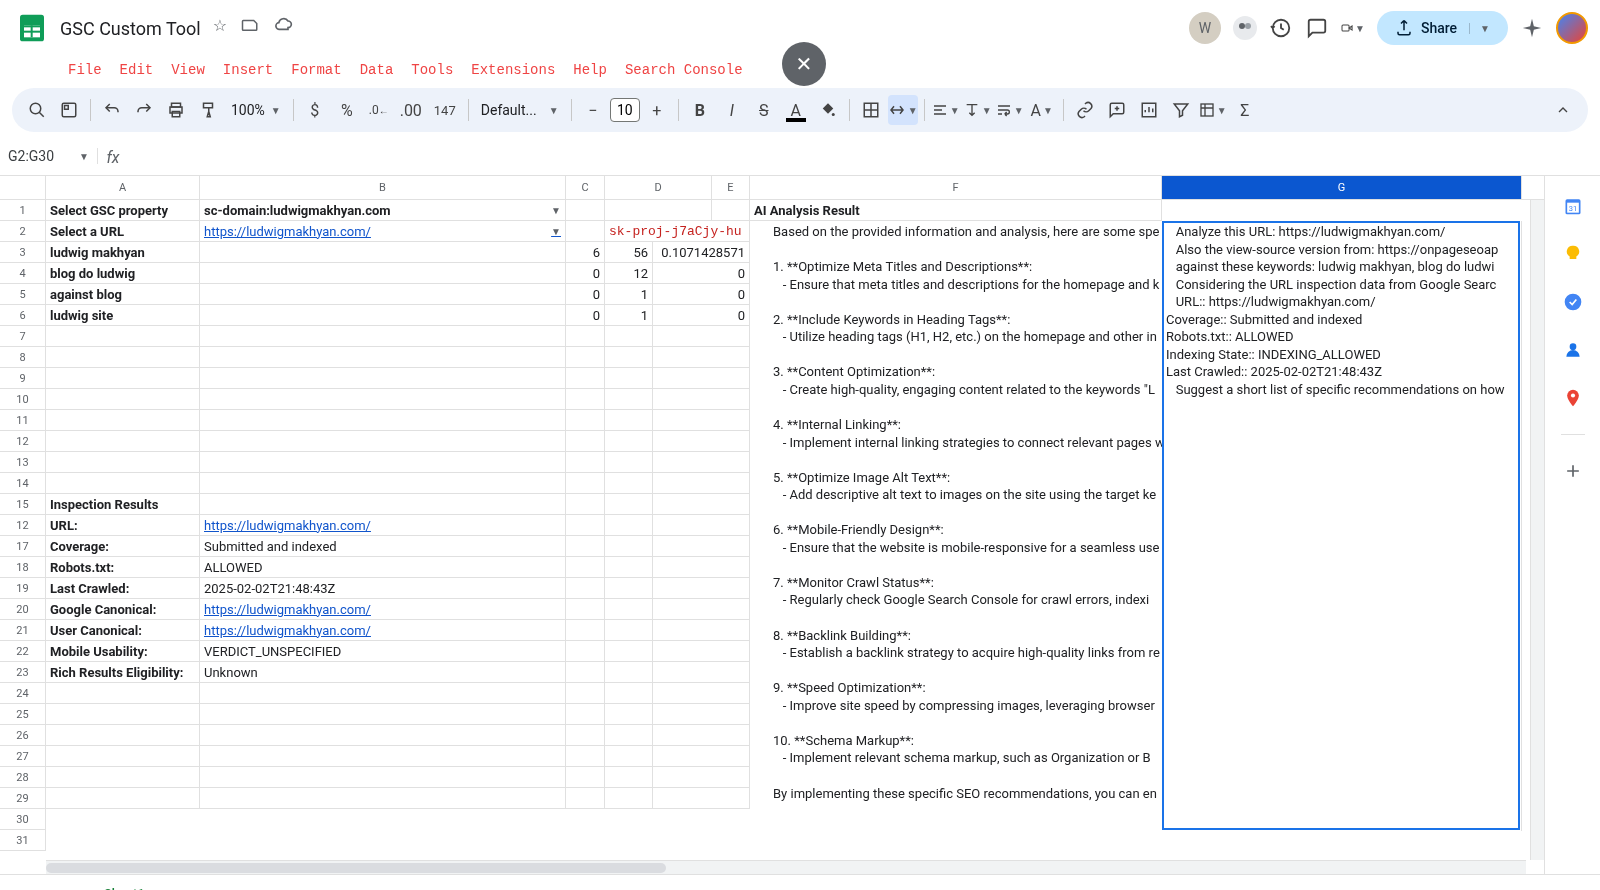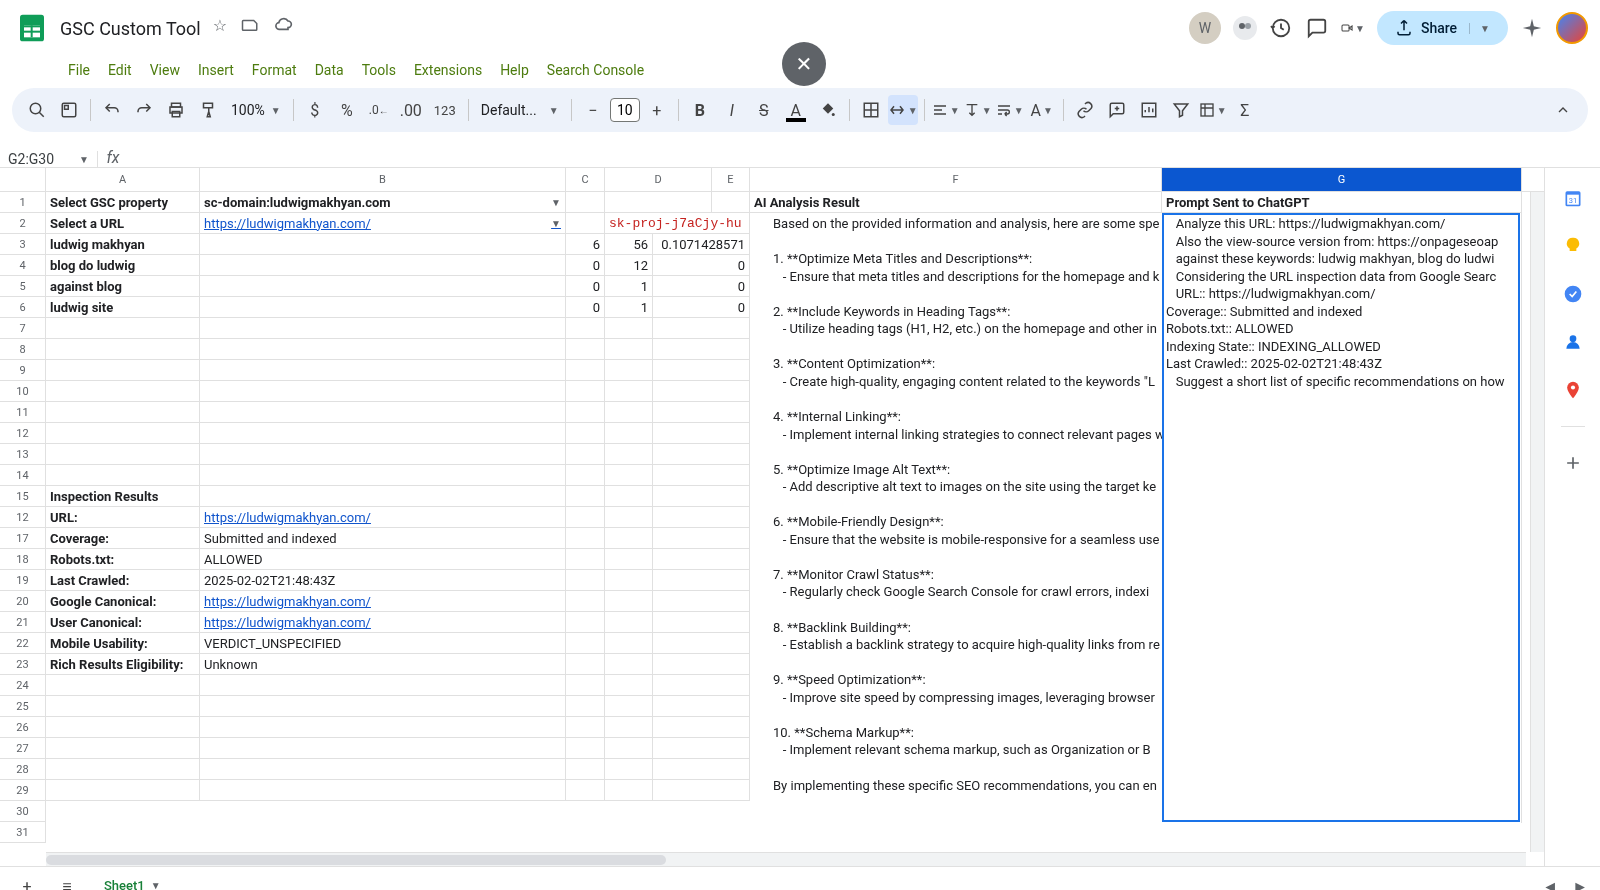--- a/index.html
+++ b/index.html
@@ -15,33 +15,33 @@
 .title-icons span { color: #5f6368; cursor: pointer; }
 .header-right { margin-left: auto; display: flex; align-items: center; gap: 12px; }
 .avatar-circle { width: 32px; height: 32px; border-radius: 50%; background: #d4cec2; display: flex; align-items: center; justify-content: center; font-size: 14px; color: #5f6368; }
 .share-btn { display: flex; align-items: center; gap: 8px; background: #c2e7ff; padding: 8px 18px; border-radius: 40px; font-size: 14px; color: #001d35; font-weight: 500; }
 .share-btn .dd { border-left: 1px solid rgba(0,0,0,0.2); padding-left: 10px; margin-left: 4px; }
 .profile-pic { width: 32px; height: 32px; border-radius: 50%; border: 2px solid #f29900; background: linear-gradient(135deg,#4285f4,#ea4335); }
 .hdr-icon { width: 24px; height: 24px; color: #444; cursor: pointer; display:flex; align-items:center; justify-content:center; }
 
 
 .menu-bar { height: 28px; display: flex; align-items: center; padding-left: 60px; gap: 2px; }
-.menu-item { font-size: 14px; color: #4d7c0f; padding: 4px 8px; cursor: pointer; border-radius: 4px; }
+.menu-item { font-size: 14px; color: #ef4444; padding: 4px 8px; cursor: pointer; border-radius: 4px; font-family: Liberation Mono, monospace; }
 
 
 .toolbar { height: 44px; margin: 4px 12px 0 12px; background: #edf2fa; border-radius: 24px; display: flex; align-items: center; padding: 0 10px; gap: 2px; }
 .tool-btn { width: 30px; height: 30px; display: flex; align-items: center; justify-content: center; color: #444; cursor: pointer; border-radius: 4px; font-size: 16px; }
 .tool-sep { width: 1px; height: 22px; background: #c7c7c7; margin: 0 4px; }
 .zoom-box, .font-box { display: flex; align-items: center; gap: 6px; padding: 0 6px; font-size: 14px; color: #202124; }
 .font-size-input { width: 30px; height: 24px; border: 1px solid #747775; border-radius: 4px; text-align: center; font-size: 14px; }
 .text-color-bar { width: 20px; height: 4px; background: #000; position: absolute; bottom: 3px; left: 5px; }
 .tool-active { background: #d3e3fd; border-radius: 4px; }
 
 
-.formula-row { height: 28px; display: flex; align-items: flex-end; border-bottom: 1px solid #e0e0e0; margin-top: 8px; }
+.formula-row { height: 28px; display: flex; align-items: flex-start; border-bottom: 1px solid #e0e0e0; margin-top: 16px; }
 .name-box { width: 98px; border-right: 1px solid #e0e0e0; display: flex; align-items: center; padding: 0 8px; font-size: 14px; color: #3c4043; }
 .name-box .dd { margin-left: auto; color: #5f6368; font-size: 10px; }
 .fx-icon { width: 30px; display: flex; align-items: center; justify-content: center; font-style: italic; color: #5f6368; }
 .formula-input { flex: 1; font-size: 13px; padding: 0 6px; }
 
 
 .grid-area { position: relative; height: 698px; display: flex; }
 .grid-main { flex: 1; overflow: hidden; position: relative; }
 .col-headers { display: flex; height: 24px; background: #fff; border-bottom: 1px solid #e0e0e0; }
 .corner { width: 46px; border-right: 1px solid #e0e0e0; background: #fff; }
@@ -213,21 +213,21 @@
     </div>
   <div class="zoom-box">
       <span>100%</span>
       <span class="dd-arrow">▼</span>
     </div>
   <div class="tool-sep"></div>
   <div class="tool-btn">$</div>
   <div class="tool-btn">%</div>
   <div class="tool-btn" style="font-size:12px">.0<sub>←</sub></div>
   <div class="tool-btn" style="font-size:16px">.00</div>
-  <div class="tool-btn" style="font-size:13px;width:34px">123</div>
+  <div class="tool-btn" style="font-size:13px;width:34px">147</div>
   <div class="tool-sep"></div>
   <div class="font-box" style="width:90px">
       <span>Default...</span>
       <span class="dd-arrow" style="margin-left:auto">▼</span>
     </div>
   <div class="tool-sep"></div>
   <div class="tool-btn">−</div>
   <input class="font-size-input" value="10" style="">
   <div class="tool-btn">+</div>
   <div class="tool-sep"></div>
@@ -378,21 +378,20 @@
         <div class="row">
           <div class="cell cA bold">Select GSC property</div>
           <div class="cell cB bold">
               <span>sc-domain:ludwigmakhyan.com</span>
               <span class="dd-cell">▼</span>
             </div>
           <div class="cell cC"></div>
           <div class="cell cD"></div>
           <div class="cell cE"></div>
           <div class="cell cF bold">AI Analysis Result</div>
-          <div class="cell cG bold">Prompt Sent to ChatGPT</div>
         </div>
 
         <div class="row">
           <div class="cell cA bold">Select a URL</div>
           <div class="cell cB link">
               <span>https://ludwigmakhyan.com/</span>
               <span class="dd-cell">▼</span>
             </div>
           <div class="cell cC"></div>
           <div class="cell mono" style="width:145px">sk-proj-j7aCjy-hu</div>

